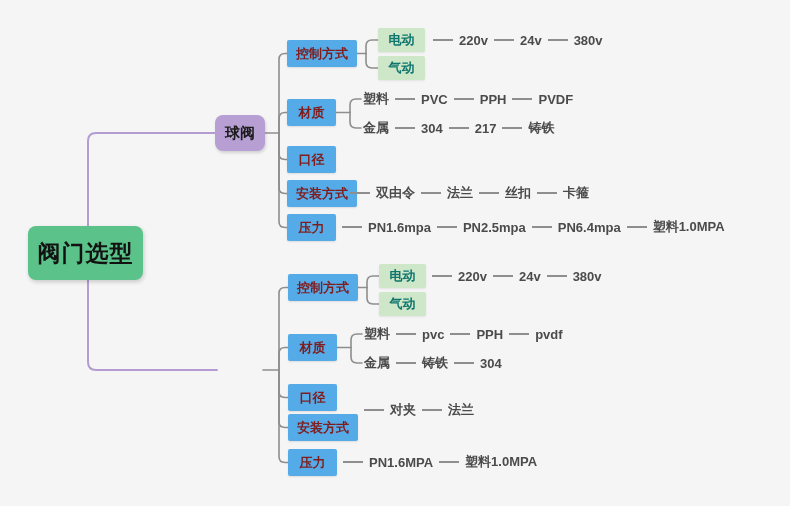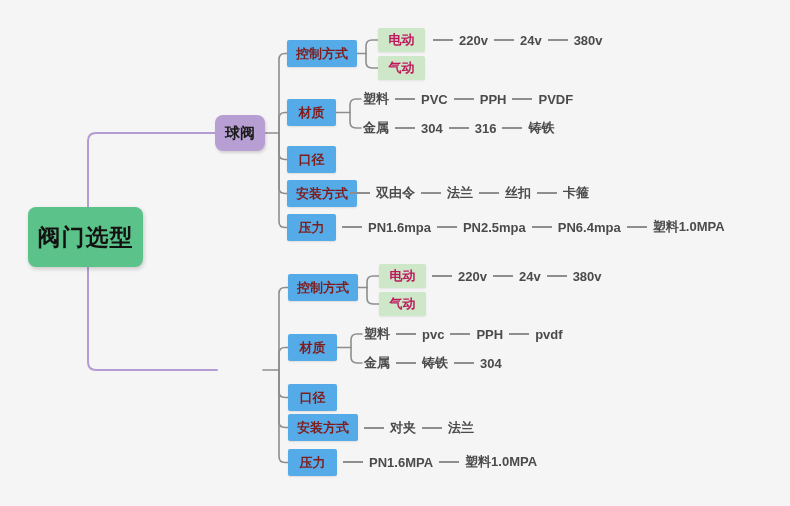--- a/index.html
+++ b/index.html
@@ -17,21 +17,21 @@
   }
   .branch{
     background:#b79fd4;color:#1b1b1b;font-size:15px;font-weight:bold;
     border-radius:8px;box-shadow:1px 2px 3px rgba(0,0,0,0.15);
   }
   .topic{
     background:#55abe8;color:#7f1d1d;font-size:13px;font-weight:bold;
     border-radius:2px;box-shadow:0 1px 2px rgba(0,0,0,0.10);
   }
   .leaf{
-    background:#cde7c8;color:#be185d;font-size:13px;font-weight:bold;
+    background:#cde7c8;color:#0f766e;font-size:13px;font-weight:bold;
     border-radius:2px;box-shadow:0 1px 2px rgba(0,0,0,0.08);
   }
   .chain{position:absolute;display:flex;align-items:center;height:20px;white-space:nowrap;justify-content:flex-end;}
   .chain .sep{flex:none;width:20px;height:0;border-top:2px solid #8e8e8e;margin:0 6px;}
   .chain .txt{font-size:13px;font-weight:bold;color:#4b4b4b;}
 </style>
 </head>
 <body>
 
 <div class="canvas">
@@ -69,21 +69,21 @@
       <path d="M358 287.5 H367"></path>
       <path d="M367 287.5 V282 Q367 276 373 276 H379"></path>
       <path d="M367 287.5 V298 Q367 304 373 304 H379"></path>
 
       <path d="M337 347.5 H351"></path>
       <path d="M351 347.5 V340 Q351 334 357 334 H362"></path>
       <path d="M351 347.5 V357 Q351 363 357 363 H362"></path>
     </g>
   </svg>
 
-  <div class="node root" style="left:28px;top:207px;width:115px;height:60px">阀门选型</div>
+  <div class="node root" style="left:28px;top:226px;width:115px;height:54px">阀门选型</div>
 
   <div class="node branch" style="left:215px;top:115px;width:50px;height:36px">球阀</div>
 
   <div class="node topic" style="left:287px;top:40px;width:70px;height:27px">控制方式</div>
   <div class="node leaf" style="left:378px;top:28px;width:47px;height:24px">电动</div>
   <div class="node leaf" style="left:378px;top:56px;width:47px;height:24px">气动</div>
   <div class="chain" style="left:427px;top:30px">
     <span class="sep"></span>
     <span class="txt">220v</span>
     <span class="sep"></span>
@@ -100,21 +100,21 @@
     <span class="sep"></span>
     <span class="txt">PPH</span>
     <span class="sep"></span>
     <span class="txt">PVDF</span>
   </div>
   <div class="chain" style="left:363px;top:118px">
     <span class="txt">金属</span>
     <span class="sep"></span>
     <span class="txt">304</span>
     <span class="sep"></span>
-    <span class="txt">316</span>
+    <span class="txt">217</span>
     <span class="sep"></span>
     <span class="txt">铸铁</span>
   </div>
 
   <div class="node topic" style="left:287px;top:146px;width:49px;height:27px">口径</div>
 
   <div class="node topic" style="left:287px;top:180px;width:70px;height:27px">安装方式</div>
   <div class="chain" style="left:344px;top:183px">
     <span class="sep"></span>
     <span class="txt">双由令</span>
@@ -165,21 +165,21 @@
     <span class="txt">金属</span>
     <span class="sep"></span>
     <span class="txt">铸铁</span>
     <span class="sep"></span>
     <span class="txt">304</span>
   </div>
 
   <div class="node topic" style="left:288px;top:384px;width:49px;height:27px">口径</div>
 
   <div class="node topic" style="left:288px;top:414px;width:70px;height:27px">安装方式</div>
-  <div class="chain" style="left:358px;top:418px">
+  <div class="chain" style="left:358px;top:400px">
     <span class="sep"></span>
     <span class="txt">对夹</span>
     <span class="sep"></span>
     <span class="txt">法兰</span>
   </div>
 
   <div class="node topic" style="left:288px;top:449px;width:49px;height:27px">压力</div>
   <div class="chain" style="left:337px;top:452px">
     <span class="sep"></span>
     <span class="txt">PN1.6MPA</span>

